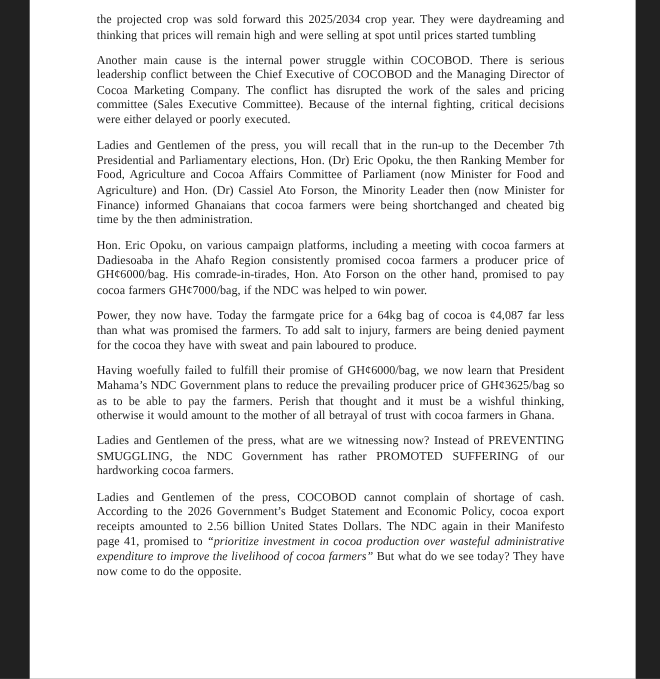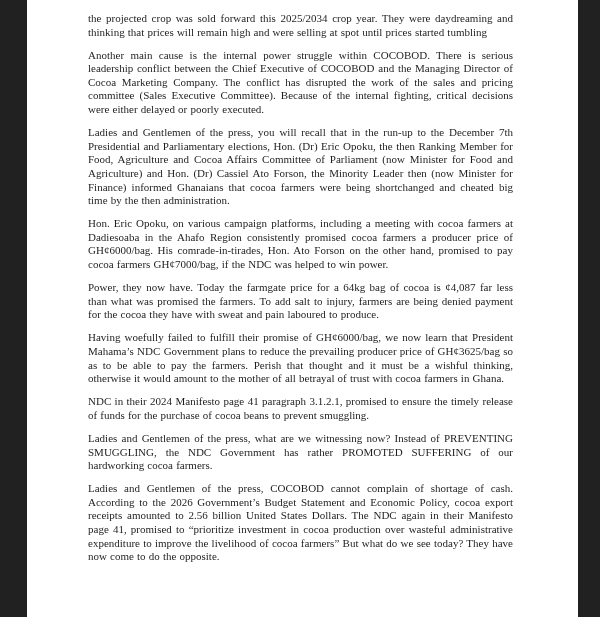--- a/index.html
+++ b/index.html
@@ -38,20 +38,21 @@
   }
   .paper p {
     margin: 0 0 9.5px 0;
     font-size: 11px;
     line-height: 13.6px;
     color: #1e1e1e;
     text-align: justify;
     word-spacing: 0.4px;
   }
   .paper p span.italic {
+    font-style: italic;
   }
 </style>
 </head>
 <body>
 
 <div class="viewer">
   <div class="gutter left"></div>
 
   <div class="paper">
     <p><span>the projected crop was sold forward this 2025/2034 crop year. They were daydreaming and thinking that prices will remain high and were selling at spot until prices started tumbling</span></p>
@@ -59,21 +60,20 @@
     <p><span>Another main cause is the internal power struggle within COCOBOD. There is serious leadership conflict between the Chief Executive of COCOBOD and the Managing Director of Cocoa Marketing Company. The conflict has disrupted the work of the sales and pricing committee (Sales Executive Committee). Because of the internal fighting, critical decisions were either delayed or poorly executed.</span></p>
 
     <p><span>Ladies and Gentlemen of the press, you will recall that in the run-up to the December 7th Presidential and Parliamentary elections, Hon. (Dr) Eric Opoku, the then Ranking Member for Food, Agriculture and Cocoa Affairs Committee of Parliament (now Minister for Food and Agriculture) and Hon. (Dr) Cassiel Ato Forson, the Minority Leader then (now Minister for Finance) informed Ghanaians that cocoa farmers were being shortchanged and cheated big time by the then administration.</span></p>
 
     <p><span>Hon. Eric Opoku, on various campaign platforms, including a meeting with cocoa farmers at Dadiesoaba in the Ahafo Region consistently promised cocoa farmers a producer price of GH¢6000/bag. His comrade-in-tirades, Hon. Ato Forson on the other hand, promised to pay cocoa farmers GH¢7000/bag, if the NDC was helped to win power.</span></p>
 
     <p><span>Power, they now have. Today the farmgate price for a 64kg bag of cocoa is ¢4,087 far less than what was promised the farmers. To add salt to injury, farmers are being denied payment for the cocoa they have with sweat and pain laboured to produce.</span></p>
 
     <p><span>Having woefully failed to fulfill their promise of GH¢6000/bag, we now learn that President Mahama’s NDC Government plans to reduce the prevailing producer price of GH¢3625/bag so as to be able to pay the farmers. Perish that thought and it must be a wishful thinking, otherwise it would amount to the mother of all betrayal of trust with cocoa farmers in Ghana.</span></p>
 
-    <p><span>NDC in their 2024 Manifesto page 41 paragraph 3.1.2.1, promised to ensure the timely release of funds for the purchase of cocoa beans to prevent smuggling.</span></p>
 
     <p><span>Ladies and Gentlemen of the press, what are we witnessing now? Instead of PREVENTING SMUGGLING, the NDC Government has rather PROMOTED SUFFERING of our hardworking cocoa farmers.</span></p>
 
     <p><span>Ladies and Gentlemen of the press, COCOBOD cannot complain of shortage of cash. According to the 2026 Government’s Budget Statement and Economic Policy, cocoa export receipts amounted to 2.56 billion United States Dollars. The NDC again in their Manifesto page 41, promised to </span><span class="italic">“prioritize investment in cocoa production over wasteful administrative expenditure to improve the livelihood of cocoa farmers”</span><span> But what do we see today? They have now come to do the opposite.</span></p>
 
   </div>
 
   <div class="gutter right"></div>
 </div>
 

